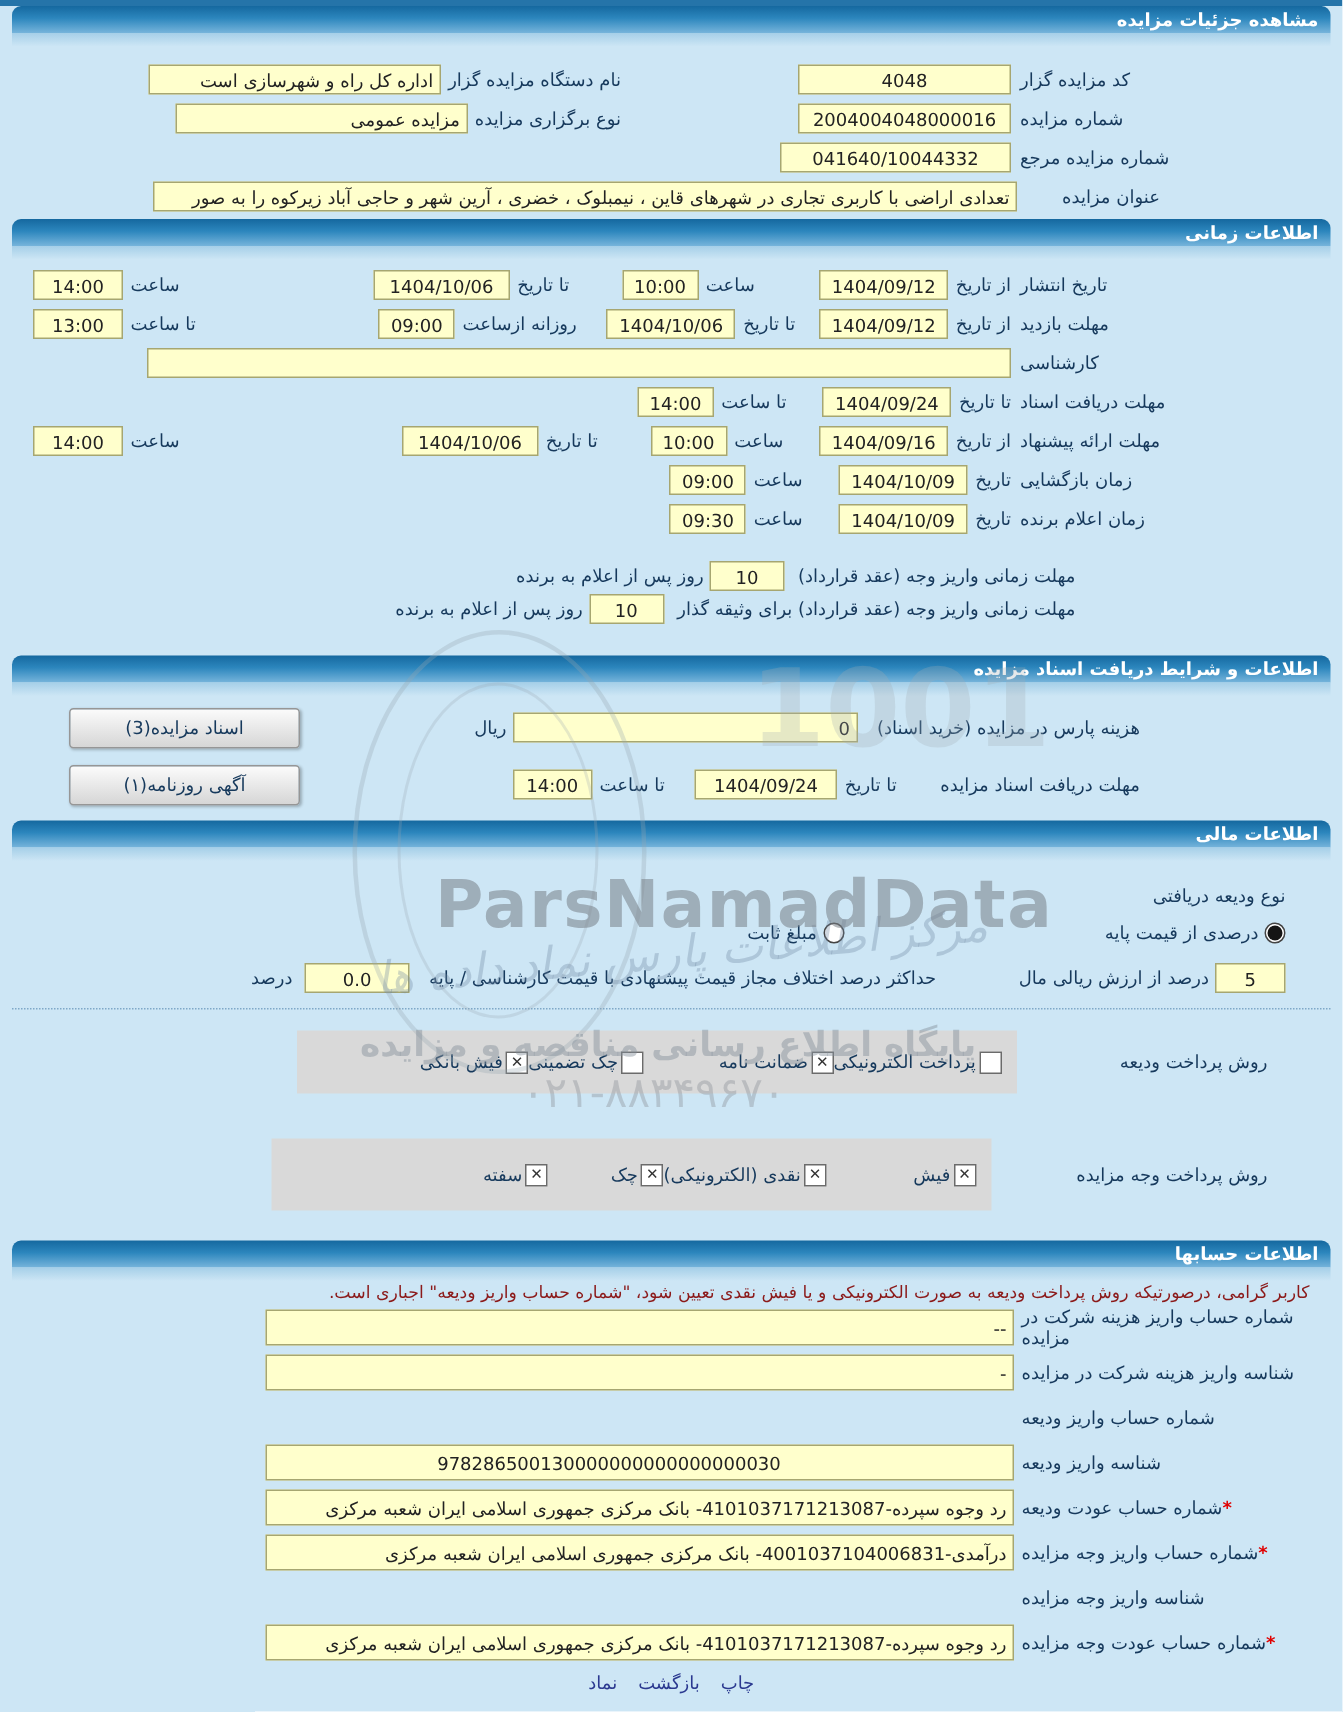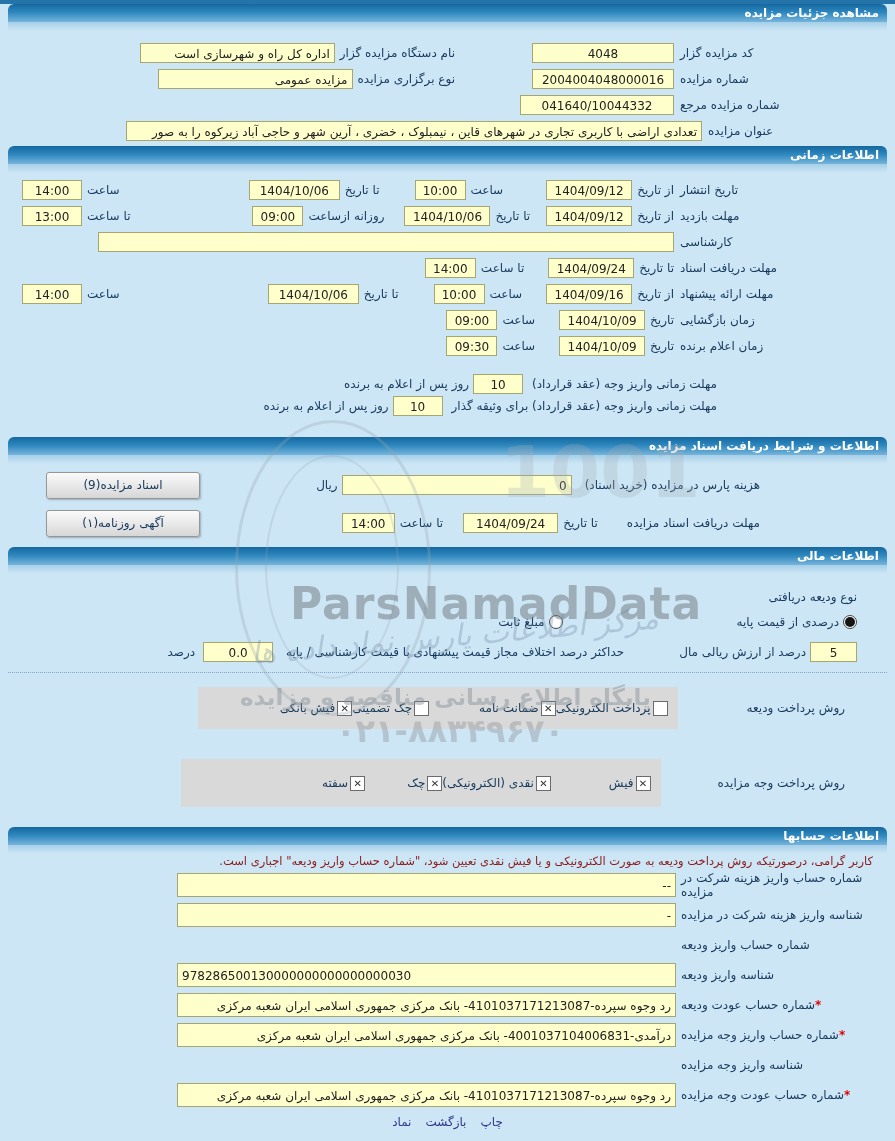--- a/index.html
+++ b/index.html
@@ -5,30 +5,30 @@
   html,body{margin:0;padding:0;background:#fff;}
   .page{position:relative;width:895px;height:1141px;background:#cde6f5;overflow:hidden;
         font-family:"DejaVu Sans",sans-serif;font-size:12px;color:#16395c;direction:rtl;}
   .topline{height:4px;background:#2574a9;}
   .bar{margin:0 8px;height:18px;line-height:18px;border-radius:6px 6px 0 0;
        background:linear-gradient(180deg,#15689f 0%,#2c86bd 45%,#76b4db 100%);
        color:#fff;font-weight:bold;padding-right:8px;box-sizing:border-box;}
   .strip{margin:0 8px;height:9px;background:linear-gradient(180deg,#a5cfe8,#cde6f5);}
   .row{display:flex;align-items:center;height:26px;padding:0 35px 0 22px;}
   .lbl{width:186px;flex:none;text-align:left;padding-left:6px;box-sizing:border-box;color:#16395c;}
-  .lbl-sm{width:158px;}
+  .lbl-sm{width:158px;margin-left:24px;}
   .sub{color:#16395c;padding-left:5px;white-space:nowrap;}
   .field{background:#ffffcc;border:1px solid #a6a671;height:20px;line-height:20px;
          box-sizing:border-box;padding:0 4px;color:#222;overflow:hidden;white-space:nowrap;flex:none;}
   .center{text-align:center;direction:ltr;}
   .numr{text-align:right;direction:ltr;}
   .w142{width:142px}.w195{width:195px}.w154{width:154px}.w576{width:576px}
   .w86{width:86px}.w51{width:51px}.w60{width:60px}.w91{width:91px}.w50{width:50px}
   .w230{width:230px}.w95{width:95px}.w53{width:53px}.w47{width:47px}.w70{width:70px}
-  .g167{margin-right:77px}.g43{margin-right:43px}.g35{margin-right:35px}.g20{margin-right:20px}
+  .g167{margin-right:118px}.g43{margin-right:43px}.g35{margin-right:35px}.g20{margin-right:20px}
   .g24{margin-right:24px}.g16{margin-right:16px}.g8{margin-right:8px}.g4{margin-right:4px}
   .farleft{margin-right:auto;display:flex;align-items:center;}
   .dep-row{display:flex;align-items:center;height:22px;padding:0 178px 0 22px;}
   .btnrow{display:flex;align-items:center;height:30px;padding:0 135px 0 46px;}
   .btn{min-width:152px;height:25px;border:1px solid #969696;border-radius:3px;
        background:linear-gradient(180deg,#fbfbfb,#d6d6d6);color:#16395c;
        display:flex;align-items:center;justify-content:center;box-shadow:1px 1px 2px rgba(0,0,0,.25);}
   .fin-row{display:flex;align-items:center;padding:0 38px 0 22px;}
   .radio{width:12px;height:12px;border:1px solid #444;border-radius:50%;background:#fff;
          display:inline-block;position:relative;flex:none;margin-left:4px;}
@@ -36,30 +36,30 @@
   .cb{width:13px;height:13px;background:#fff;border:1px solid #6b6b6b;display:inline-flex;
       align-items:center;justify-content:center;font-size:10px;line-height:11px;color:#333;flex:none;margin-left:2px;}
   .cb.checked::before{content:"\2715";}
   .graybox{background:#d9d9d9;display:flex;align-items:center;box-sizing:border-box;}
   .dotted{margin:8px 8px 0;border-top:1px dotted #7fa8c8;height:0;}
   .notice{padding:0 22px;height:15px;line-height:15px;color:#8b1a1a;text-align:right;font-size:11.5px;}
   .arow{display:flex;align-items:center;margin:0 0 6px;padding:0 0 0 22px;height:24px;}
   .acc-lbl{width:219px;flex:none;text-align:left;padding-left:5px;box-sizing:border-box;}
   .acc-field{width:499px;height:24px;line-height:24px;}
   .acc-rtl{text-align:right;}
-  .acc-num{text-align:left;direction:ltr;padding-right:45px;}
+  .acc-num{text-align:center;direction:ltr;padding-right:45px;}
   .req{color:#e00000;font-weight:bold;}
   .footer{display:flex;justify-content:center;gap:14px;height:18px;align-items:center;}
   .flink{color:#2b3990;cursor:pointer;}
   
   .wm{position:absolute;z-index:6;pointer-events:none;white-space:nowrap;}
   .wm-brand{left:290px;top:578px;font-size:44px;font-weight:bold;letter-spacing:1px;
             color:rgba(120,128,134,.55);}
   .wm-fa1{left:240px;top:684px;font-size:23px;font-weight:bold;color:rgba(130,142,152,.45);}
-  .wm-phone{left:336px;top:712px;font-size:32px;font-weight:bold;color:rgba(140,146,152,.40);direction:ltr;}
+  .wm-phone{left:348px;top:712px;font-size:28px;font-weight:normal;color:rgba(140,146,152,.40);direction:ltr;}
   .wm-script{left:250px;top:618px;font-size:30px;font-style:italic;color:rgba(110,135,160,.33);transform:rotate(-5deg);}
   .wm-circle{left:235px;top:420px;width:190px;height:290px;border:3px solid rgba(150,165,175,.30);border-radius:50%;}
   .wm-circle2{left:265px;top:455px;width:130px;height:220px;border:2px solid rgba(150,165,175,.25);border-radius:50%;}
   .wm-num{left:500px;top:430px;font-size:72px;font-weight:bold;color:rgba(160,172,180,.28);direction:ltr;}
   .mt2{margin-top:2px}.mt4{margin-top:4px}.mt6{margin-top:6px}.mt8{margin-top:8px}
   .mt9{margin-top:9px}.mt12{margin-top:12px}.mt14{margin-top:14px}.mt20{margin-top:20px}.mt30{margin-top:30px}
   .pad9{padding-top:9px}
 </style>
 </head>
 <body>
@@ -184,21 +184,21 @@
 
   <div class="bar mt20">اطلاعات و شرایط دریافت اسناد مزایده</div>
   <div class="strip"></div>
 
   <div class="mt6">
     <div class="btnrow">
       <div class="sub">هزینه پارس در مزایده (خرید اسناد)</div>
       <div class="field w230 numr g8">0</div>
       <div class="sub g4">ریال</div>
       <div class="farleft">
-        <div class="btn">اسناد مزایده(9)</div>
+        <div class="btn">اسناد مزایده(3)</div>
       </div>
     </div>
     <div class="btnrow mt8">
       <div class="sub">مهلت دریافت اسناد مزایده</div>
       <div class="sub g24">تا تاریخ</div>
       <div class="field w95 center">1404/09/24</div>
       <div class="sub g20">تا ساعت</div>
       <div class="field w53 center">14:00</div>
       <div class="farleft">
         <div class="btn">آگهی روزنامه(۱)</div>

